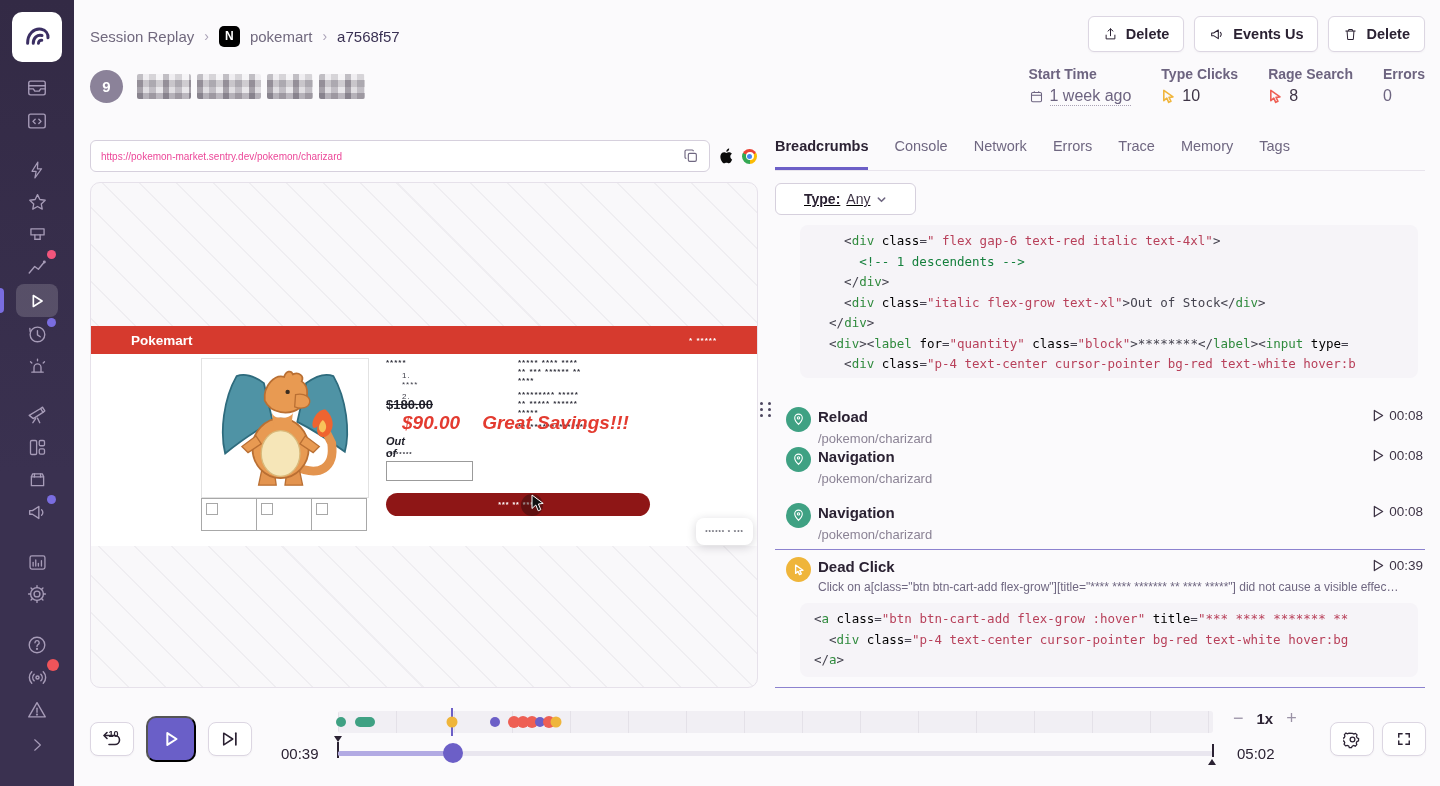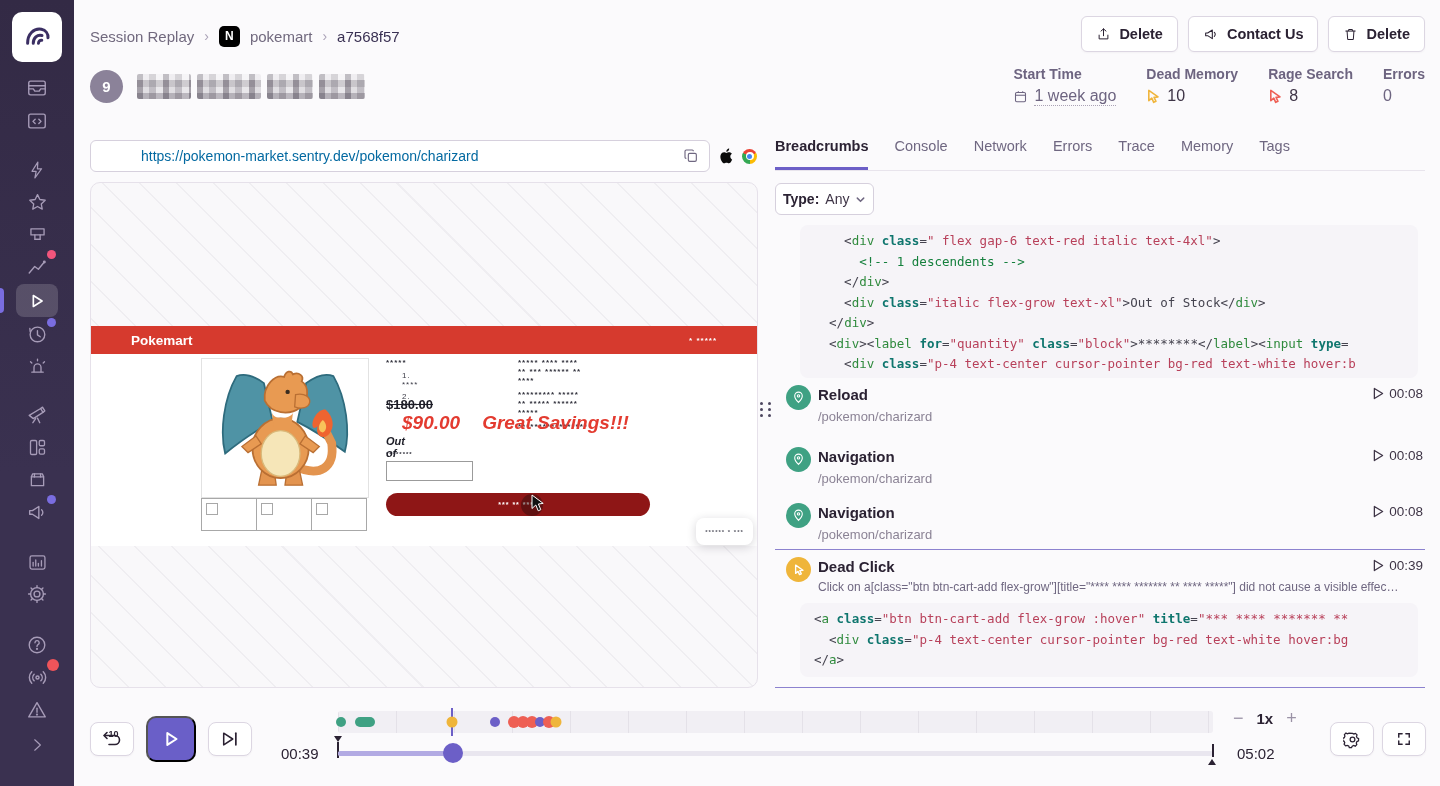--- a/index.html
+++ b/index.html
@@ -41,21 +41,21 @@
   }
   .stats{ display:flex; gap:30px; }
   .stat{ display:flex; flex-direction:column; gap:5px; }
   .stat-label{ font-size:14px; font-weight:bold; color:#6d6480; }
   .stat-value{ font-size:16px; color:#3e3446; display:flex; align-items:center; gap:6px;}
   .stat-value .dotted{ color:#6d6480; border-bottom:1px dotted #aaa2b5; }
   
   .url-row{ position:absolute; left:90px; top:140px; width:668px; height:32px; display:flex; align-items:center;}
   .url-box{ width:620px; height:32px; background:#fff; border:1px solid #d6d0dd; border-radius:6px;
     display:flex; align-items:center; padding:0 10px; gap:8px;}
-  .url-input{ flex:1; border:none; outline:none; font-size:14px; color:#0369a1; font-family:"Liberation Sans",sans-serif; background:transparent;margin-left:40px;}
+  .url-input{ flex:1; border:none; outline:none; font-size:10px; color:#ec4899; font-family:"Liberation Sans",sans-serif; background:transparent;}
   .browser-icons{ display:flex; align-items:center; gap:9px; margin-left:9px;}
   .chrome-ball{ width:15px; height:15px; border-radius:50%;
     background:conic-gradient(from -60deg,#ea4335 0 120deg,#fbbc05 120deg 240deg,#34a853 240deg 360deg); position:relative;}
   .chrome-ball::before{ content:""; position:absolute; left:3.5px; top:3.5px; width:8px; height:8px; background:#fff; border-radius:50%;}
   .chrome-ball::after{ content:""; position:absolute; left:5px; top:5px; width:5px; height:5px; background:#4285f4; border-radius:50%;}
   
   .viewer{ position:absolute; left:90px; top:182px; width:668px; height:506px;
     border:1px solid #e6e1ea; border-radius:10px; overflow:hidden;
     background-color:#f9f8fa;
     background-image:repeating-linear-gradient(45deg, rgba(58,49,80,.05) 0 1.5px, transparent 1.5px 26px);
@@ -87,32 +87,32 @@
   .site-tooltip .masked{ font-size:6px; color:#5a5a66; }
   
   .drag-handle{ position:absolute; left:760px; top:402px; display:grid; grid-template-columns:4px 4px; grid-gap:3px 4px; cursor:col-resize;}
   .drag-handle i{ width:3px; height:3px; border-radius:50%; background:#4d4760; }
   
   .panel{ position:absolute; left:775px; top:132px; width:650px; height:558px; }
   .tabs{ display:flex; gap:26px; border-bottom:1px solid #e8e4ec; height:39px; align-items:flex-start; padding-top:6px;}
   .tab{ font-size:14.5px; color:#6f6781; padding-bottom:13px; cursor:pointer; }
   .tab.active{ color:#2b2233; font-weight:bold; border-bottom:3px solid #6c5fc7; }
   .filter-row{ display:flex; gap:10px; margin-top:12px; }
-  .type-btn{ height:32px; background:#fff; border:1px solid #d6d0dd; border-radius:6px; padding:0 7px;
-    display:flex; align-items:center; gap:6px; font-size:14px; cursor:pointer;}
+  .type-btn{ height:32px; background:#fff; border:1px solid #d6d0dd; border-radius:6px; padding:0 28px;
+    display:flex; align-items:center; gap:6px; font-size:14px; cursor:pointer;text-decoration:underline;}
   .type-btn b{ color:#2b2233; } .type-btn span{ color:#3e3446; }
   .search-box{ flex:1; height:32px; background:#fff; border:1px solid #d6d0dd; border-radius:6px;
     display:flex; align-items:center; padding:0 10px; gap:8px;}
   .search-box input{ flex:1; border:none; outline:none; font-size:14px; color:#3e3446; font-family:"Liberation Sans",sans-serif;}
   .search-box input::placeholder{ color:#9c93a8; }
   .event-list{ position:relative; margin-top:10px; height:465px; overflow:hidden; }
   .codeblock{ background:#f6f4f8; border-radius:8px; padding:6px 0 6px 14px; overflow:hidden; white-space:pre;
     font-family:"DejaVu Sans Mono", monospace; font-size:12.5px; line-height:20.5px; }
   .codeblock .code-line{ white-space:pre; }
-  .tk-pun,.tk-pln{ color:#45434f; } .tk-tag{ color:#2f8a3d; } .tk-atn{ color:#0f766e;font-weight:bold; }
+  .tk-pun,.tk-pln{ color:#45434f; } .tk-tag{ color:#2f8a3d; } .tk-atn{ color:#000000; }
   .tk-atv{ color:#b8405a; } .tk-com{ color:#15803d; }
   .top-code{ position:absolute; left:25px; top:0px; width:618px; height:153px; }
   .ev-row{ position:absolute; left:0; width:650px; cursor:pointer;}
   .ev-icon{ position:absolute; left:11px; top:0; width:25px; height:25px; border-radius:50%;
     display:flex; align-items:center; justify-content:center;}
   .ev-title{ position:absolute; left:43px; top:1px; font-size:15px; font-weight:bold; color:#2b2233;}
   .ev-path{ position:absolute; left:43px; top:24px; font-size:13px; color:#8b8395;}
   .ev-time{ position:absolute; right:2px; top:1px; display:flex; align-items:center; gap:5px; font-size:13.5px; color:#3e3446;}
   .ev-desc{ position:absolute; left:43px; top:23px; width:600px; font-size:12px; color:#6f6781;
     white-space:nowrap; overflow:hidden;}
@@ -310,21 +310,21 @@
             <path d="M8 6.5 12 3l4 3.5"></path>
             <path d="M5 13v6h14v-6"></path>
         </svg>
         <span>Delete</span>
       </button>
       <button class="btn-white">
         <svg width="16" height="16" viewBox="0 0 24 24">
           <path d="M4 10.5v4h3l7 4.5v-13l-7 4.5H4z"></path>
             <path d="M17 9.5a4 4 0 0 1 0 6"></path>
         </svg>
-        <span>Contact Us</span>
+        <span>Events Us</span>
       </button>
       <button class="btn-white">
         <svg width="15" height="15" viewBox="0 0 24 24">
           <path d="M4.5 6.5h15"></path>
             <path d="M9 6V4h6v2"></path>
             <path d="M6.5 6.5l1 13.5h9l1-13.5"></path>
         </svg>
         <span>Delete</span>
       </button>
     </div>
@@ -346,21 +346,21 @@
         <span class="stat-value">
           <svg width="15" height="15" viewBox="0 0 24 24" style="stroke:#6d6480; fill:none; stroke-width:1.7">
             <rect x="4" y="5.5" width="16" height="15" rx="2"></rect>
               <path d="M4 10h16"></path>
               <path d="M8.5 3.5v3M15.5 3.5v3"></path>
           </svg>
           <span class="dotted">1 week ago</span>
         </span>
       </div>
       <div class="stat">
-        <span class="stat-label">Dead Memory</span>
+        <span class="stat-label">Type Clicks</span>
         <span class="stat-value">
           <svg width="15" height="15" viewBox="0 0 16 16" style="stroke:#f0b53c; fill:none; stroke-width:1.7; stroke-linejoin:round">
             <path d="M3 1.5v11l3.2-2.7 2 4.4 2.4-1.1-2-4.2 4.2-.5Z"></path>
           </svg>
           <span>10</span>
         </span>
       </div>
       <div class="stat">
         <span class="stat-label">Rage Search</span>
         <span class="stat-value">
@@ -483,21 +483,21 @@
         <svg width="11" height="11" viewBox="0 0 12 12" style="stroke:#6f6781; fill:none; stroke-width:1.6; stroke-linecap:round">
           <path d="M2.5 4.5 L6 8 L9.5 4.5"></path>
         </svg>
       </button>
     </div>
 
     <div class="event-list">
 
       <div class="codeblock top-code"><div class="code-line"><span class="tk-pln">    </span><span class="tk-pun">&lt;</span><span class="tk-tag">div</span><span class="tk-pln"> </span><span class="tk-atn">class</span><span class="tk-pun">=</span><span class="tk-atv">" flex gap-6 text-red italic text-4xl"</span><span class="tk-pun">&gt;</span></div><div class="code-line"><span class="tk-pln">      </span><span class="tk-com">&lt;!-- 1 descendents --&gt;</span></div><div class="code-line"><span class="tk-pln">    </span><span class="tk-pun">&lt;/</span><span class="tk-tag">div</span><span class="tk-pun">&gt;</span></div><div class="code-line"><span class="tk-pln">    </span><span class="tk-pun">&lt;</span><span class="tk-tag">div</span><span class="tk-pln"> </span><span class="tk-atn">class</span><span class="tk-pun">=</span><span class="tk-atv">"italic flex-grow text-xl"</span><span class="tk-pun">&gt;</span><span class="tk-pln">Out of Stock</span><span class="tk-pun">&lt;/</span><span class="tk-tag">div</span><span class="tk-pun">&gt;</span></div><div class="code-line"><span class="tk-pln">  </span><span class="tk-pun">&lt;/</span><span class="tk-tag">div</span><span class="tk-pun">&gt;</span></div><div class="code-line"><span class="tk-pln">  </span><span class="tk-pun">&lt;</span><span class="tk-tag">div</span><span class="tk-pun">&gt;&lt;</span><span class="tk-tag">label</span><span class="tk-pln"> </span><span class="tk-atn">for</span><span class="tk-pun">=</span><span class="tk-atv">"quantity"</span><span class="tk-pln"> </span><span class="tk-atn">class</span><span class="tk-pun">=</span><span class="tk-atv">"block"</span><span class="tk-pun">&gt;</span><span class="tk-pln">********</span><span class="tk-pun">&lt;/</span><span class="tk-tag">label</span><span class="tk-pun">&gt;&lt;</span><span class="tk-tag">input</span><span class="tk-pln"> </span><span class="tk-atn">type</span><span class="tk-pun">=</span></div><div class="code-line"><span class="tk-pln">    </span><span class="tk-pun">&lt;</span><span class="tk-tag">div</span><span class="tk-pln"> </span><span class="tk-atn">class</span><span class="tk-pun">=</span><span class="tk-atv">"p-4 text-center cursor-pointer bg-red text-white hover:b</span></div></div>
 
-      <div class="ev-row" style="top:160px; height:50px">
+      <div class="ev-row" style="top:182px; height:50px">
         <span class="ev-icon" style="background:#3fa183">
           <svg width="13" height="13" viewBox="0 0 24 24" style="stroke:#fff; fill:none; stroke-width:2">
               <path d="M12 21s-7-7.2-7-12a7 7 0 0 1 14 0c0 4.8-7 12-7 12z"></path>
               <circle cx="12" cy="9" r="2.2"></circle>
             </svg>
         </span>
         <span class="ev-title">Reload</span>
         <span class="ev-path">/pokemon/charizard</span>
         <span class="ev-time">
           <svg width="11" height="13" viewBox="0 0 12 14" style="stroke:#3e3446; fill:none; stroke-width:1.4; stroke-linejoin:round">

